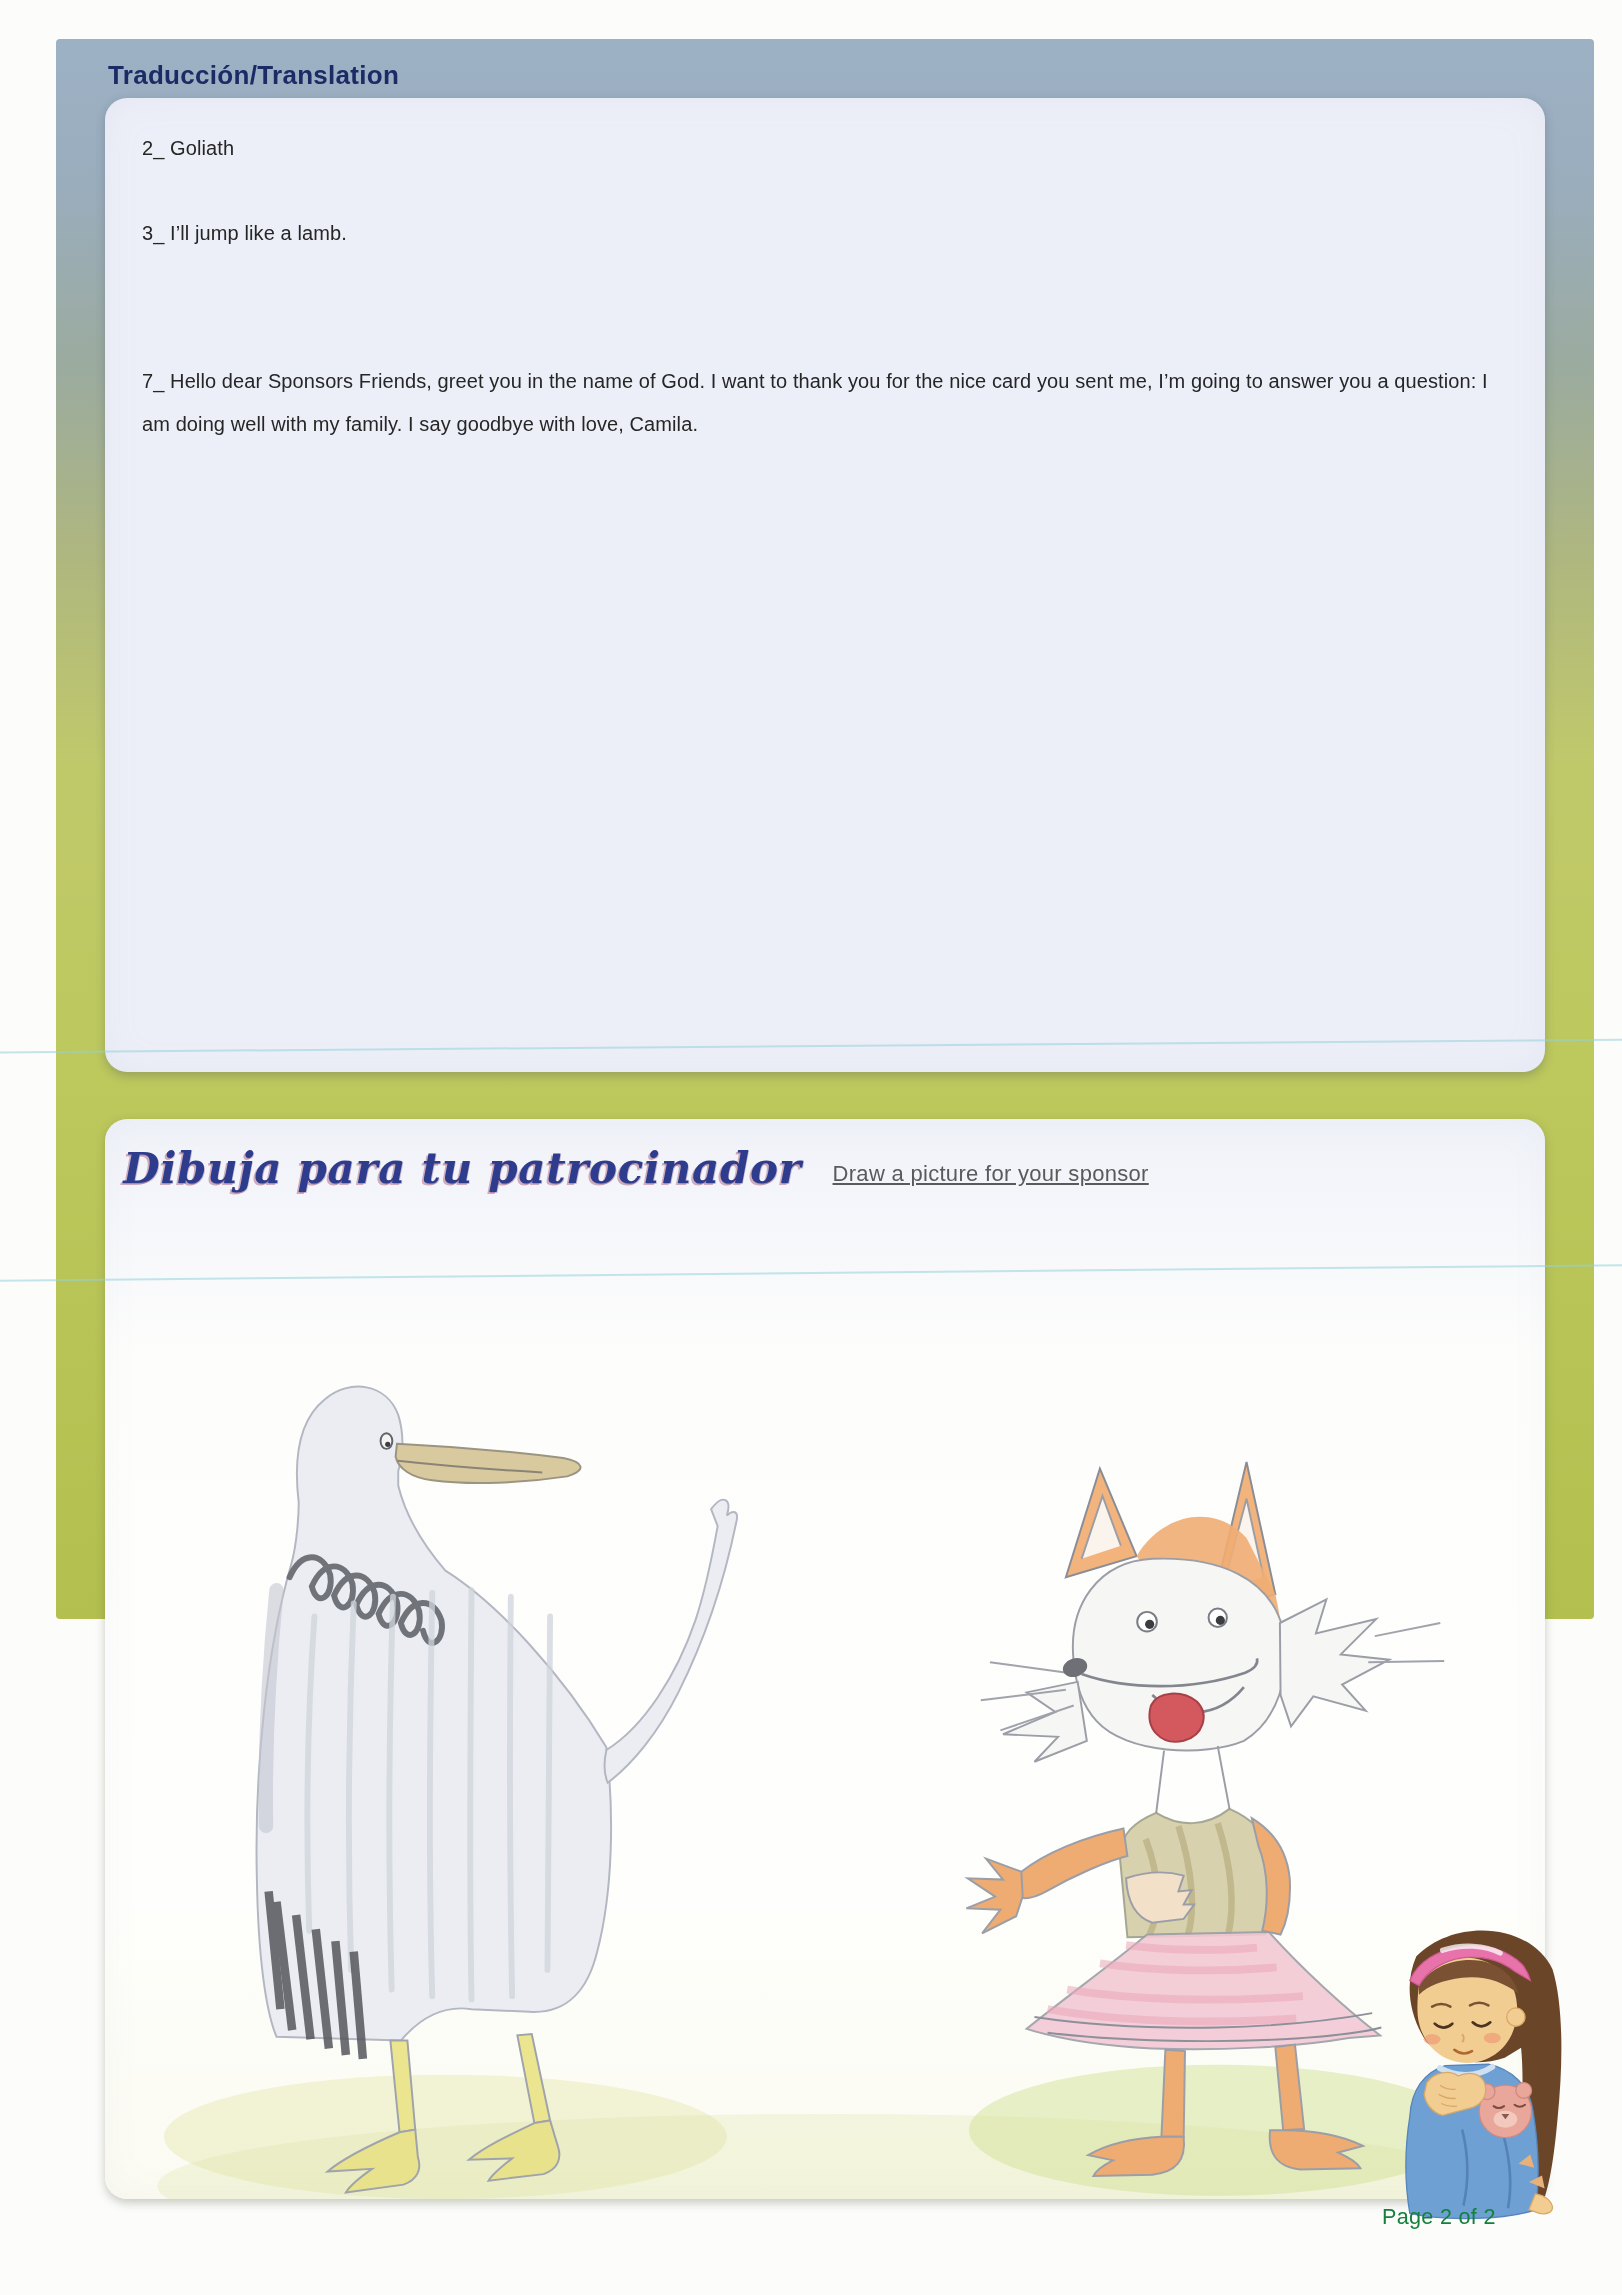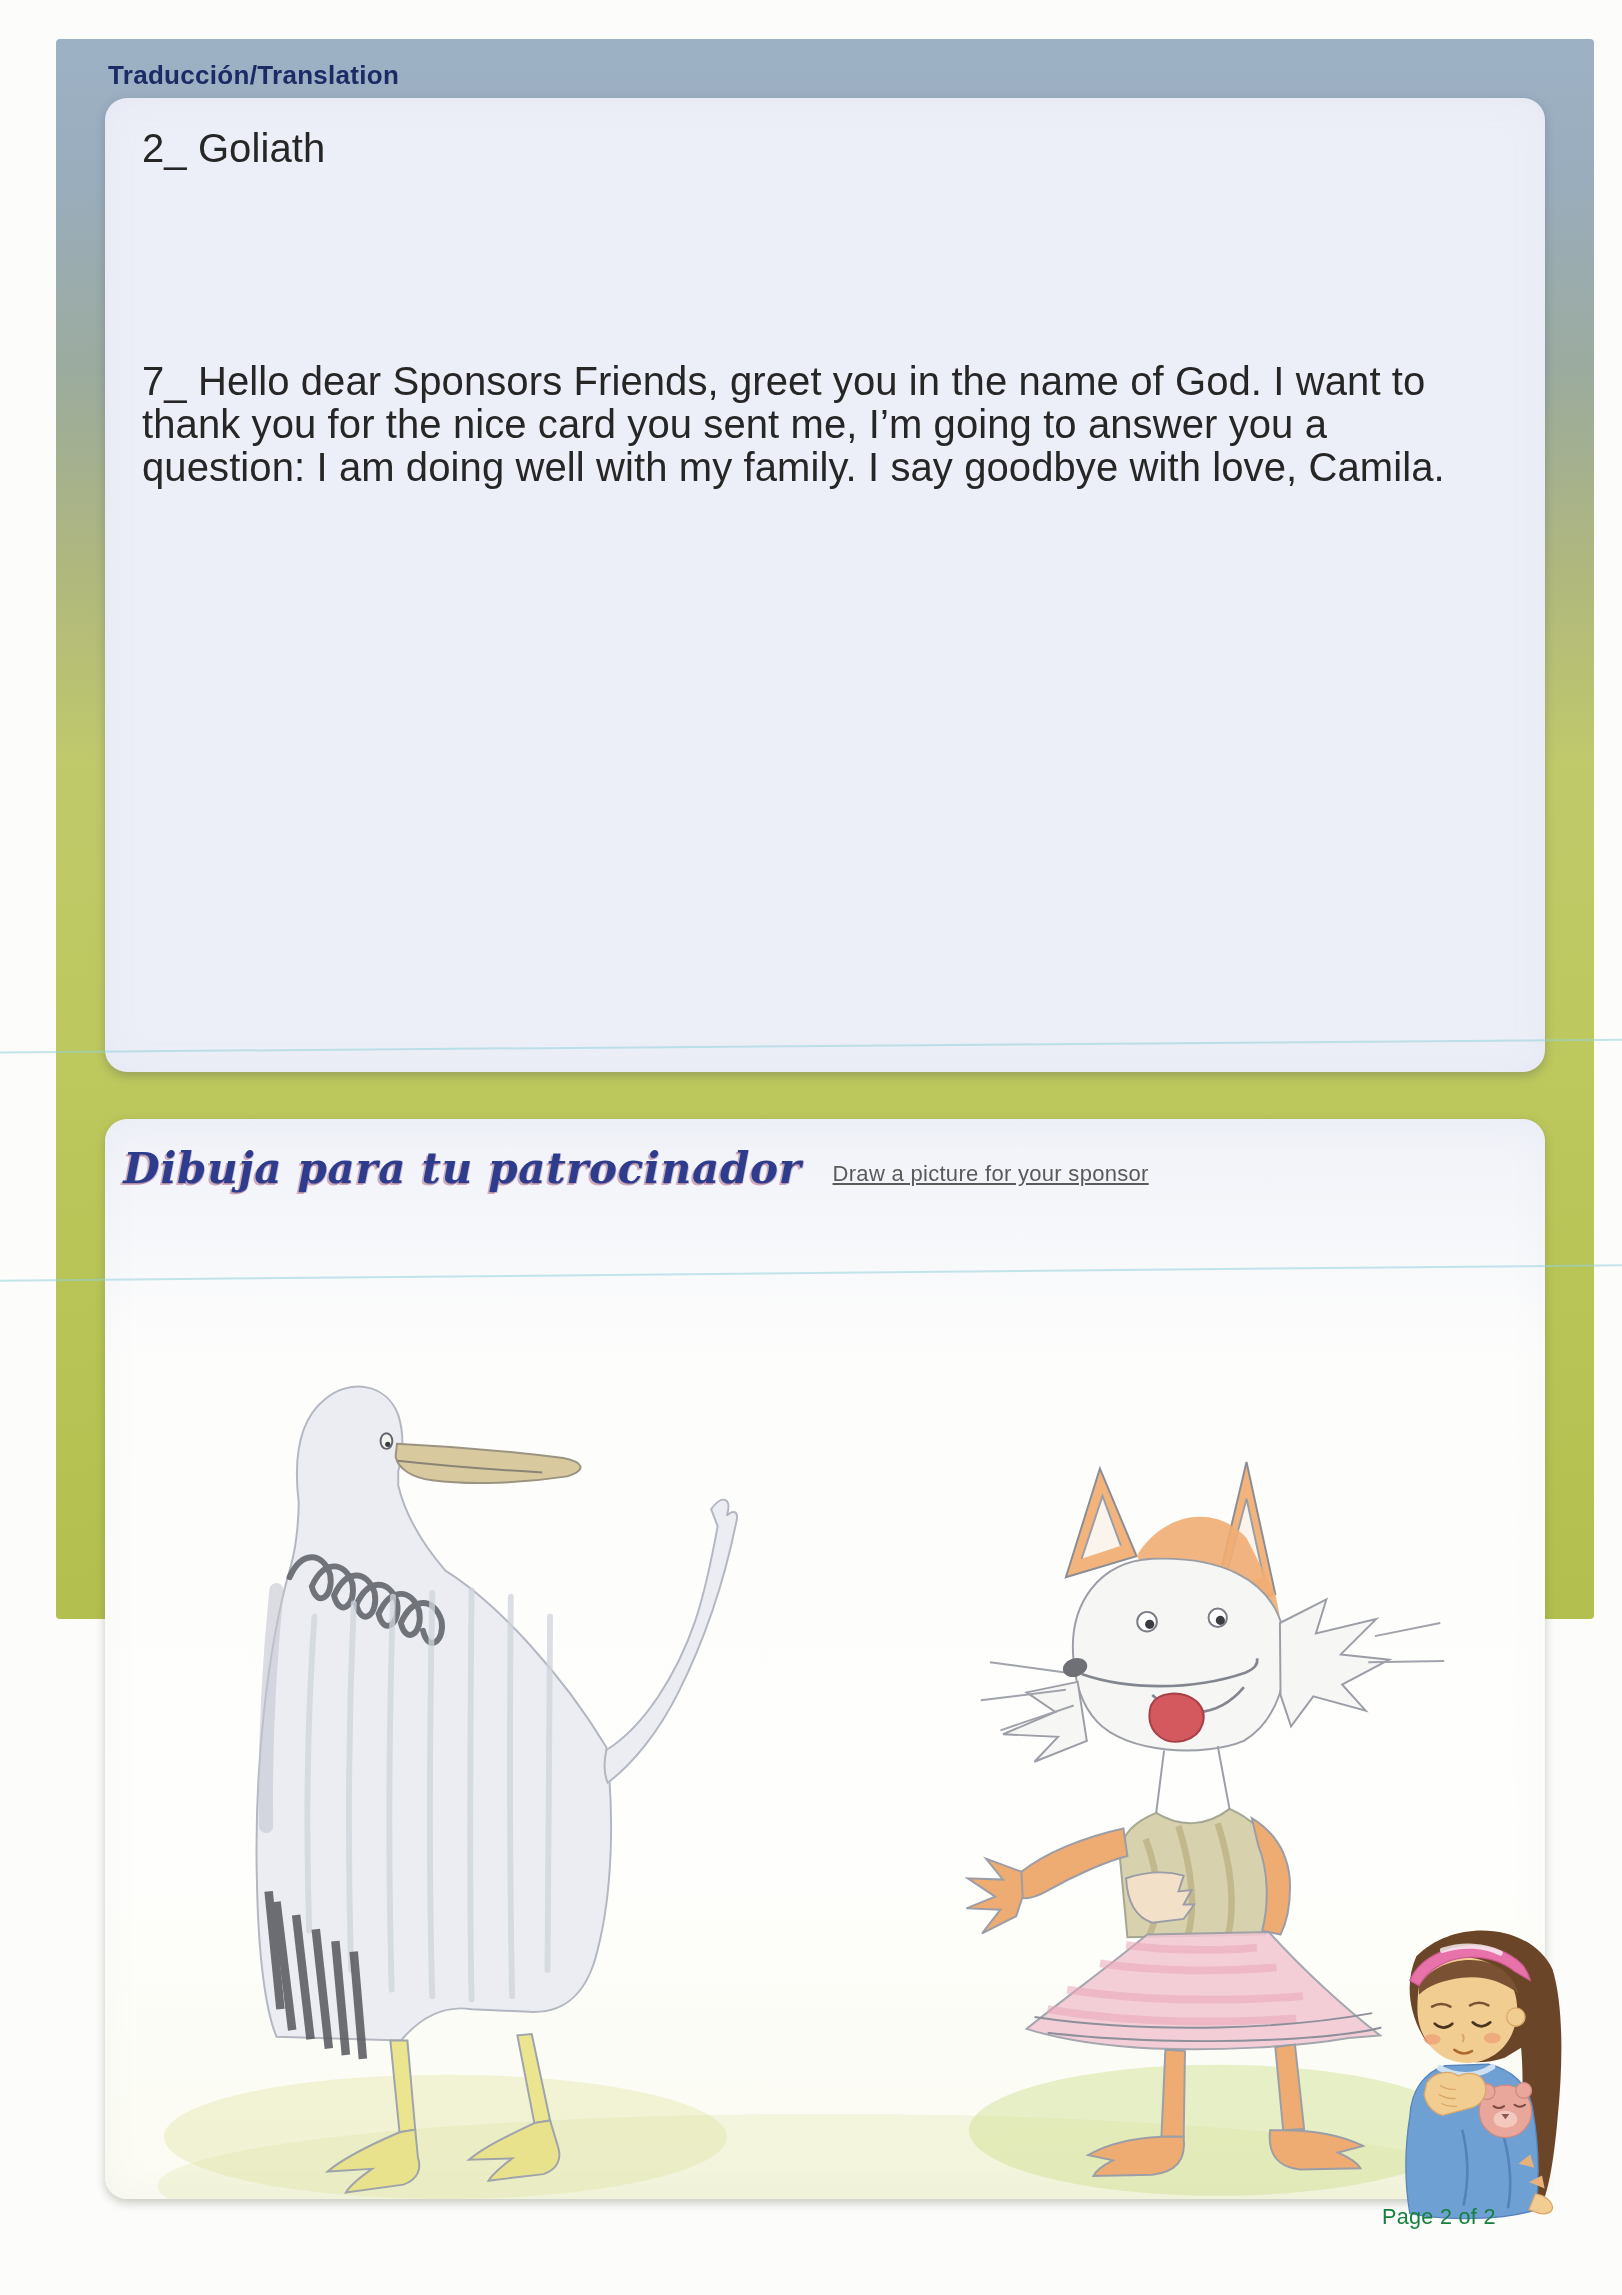--- a/index.html
+++ b/index.html
@@ -23,21 +23,21 @@
     font-size:26px;font-weight:bold;letter-spacing:0.3px;
     color:#1c2a66;
   }
   .translation-box{
     position:absolute;left:49px;top:59px;width:1440px;height:974px;
     background:#edeff8;border-radius:22px;
     box-shadow:0 3.9px 9.2px rgba(60,70,90,0.28), inset 0 0 39px rgba(130,140,170,0.07);
   }
   .t-item{
     position:absolute;left:37px;
-    font-size:40px;line-height:43px;color:#262626;
+    font-size:20px;line-height:43px;color:#262626;
     width:1355px;letter-spacing:0.1px;
   }
   .t-item.i0{top:29px;}
   .t-item.i1{top:114px;}
   .t-item.i2{top:262px;}
   .t-item.i3{top:499px;}
   .drawing-box{
     position:absolute;left:49px;top:1080px;width:1440px;height:1080px;
     background:linear-gradient(180deg,#f0f2f9 0%,#fdfdfc 22%,#fefefc 70%,#fbfbf2 100%);
     border-radius:22px;
@@ -71,20 +71,21 @@
 </head>
 <body>
 
 <div class="scan">
   <div class="page">
 
     <div class="section-header">Traducción/Translation</div>
 
     <div class="translation-box">
       <div class="t-item i0">2_ Goliath</div>
+      <div class="t-item i1">3_ I’ll jump like a lamb.</div>
       <div class="t-item i2">7_ Hello dear Sponsors Friends,  greet you in the name of God. I want to thank you for the nice card you sent me, I’m going to answer you a question: I am doing well with my family. I say goodbye with love, Camila.</div>
     </div>
 
     <div class="drawing-box">
       <div class="draw-titles">
         <span class="title-es">Dibuja para tu patrocinador</span>
         <span class="title-en">Draw a picture for your sponsor</span>
       </div>
 
       <svg class="child-drawing" width="1440" height="1080" viewBox="0 0 2200 1650">

